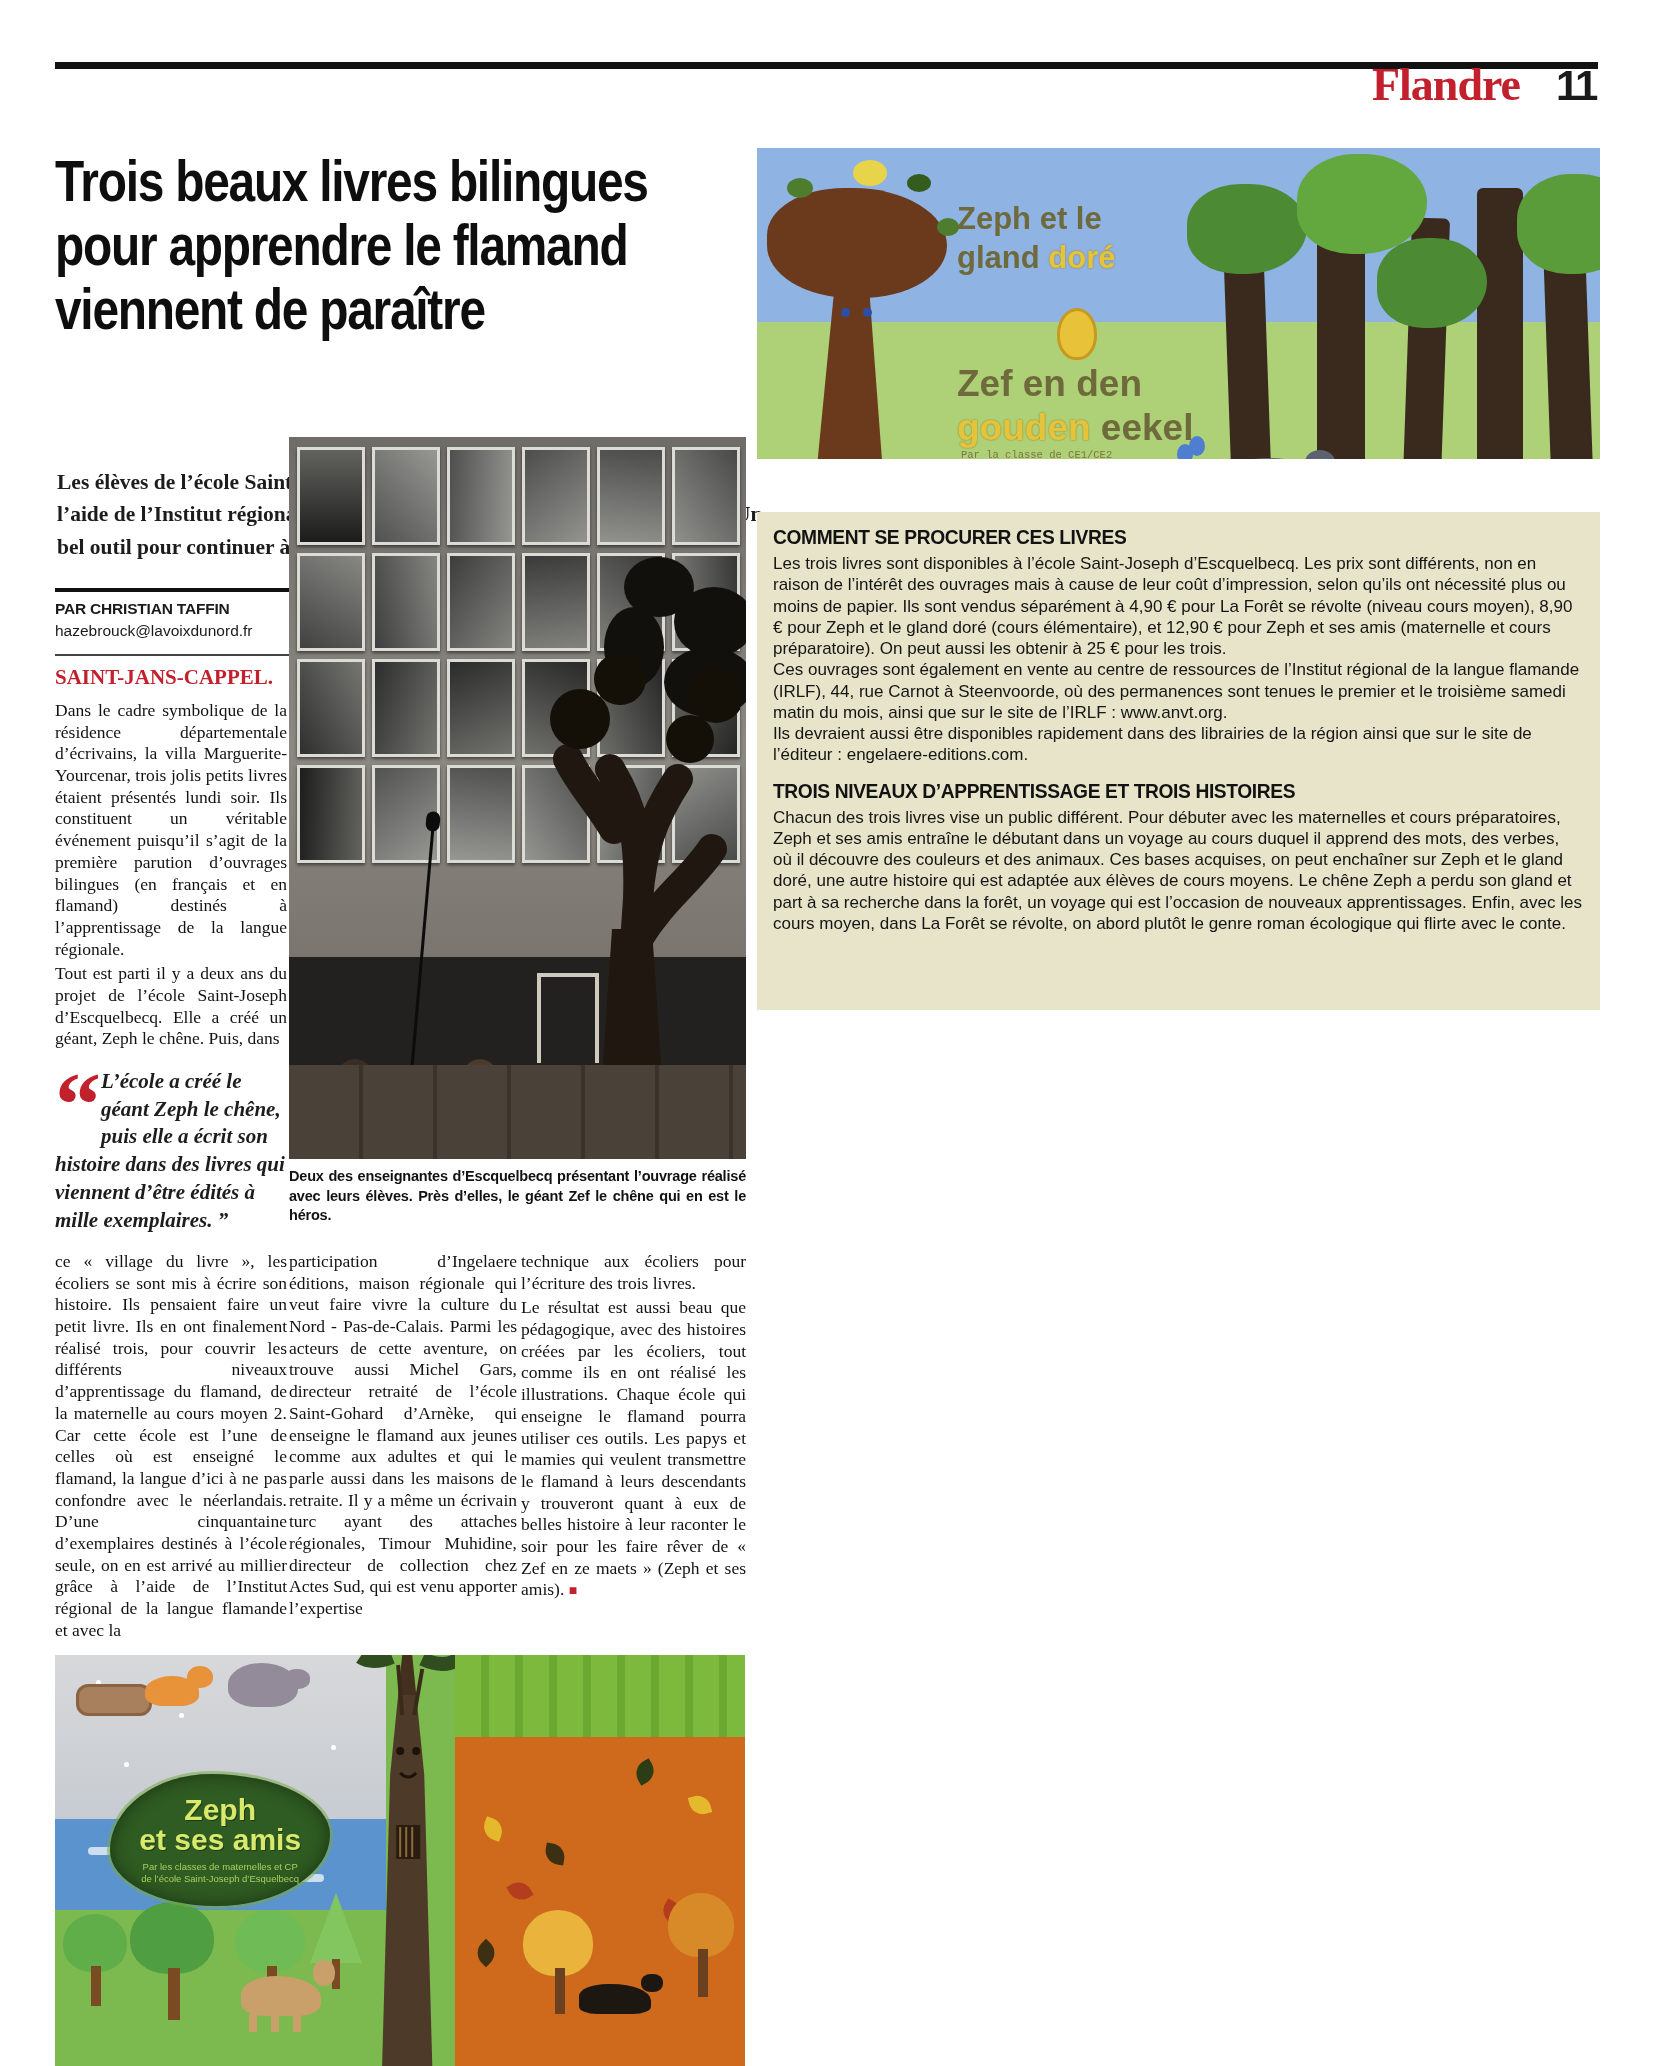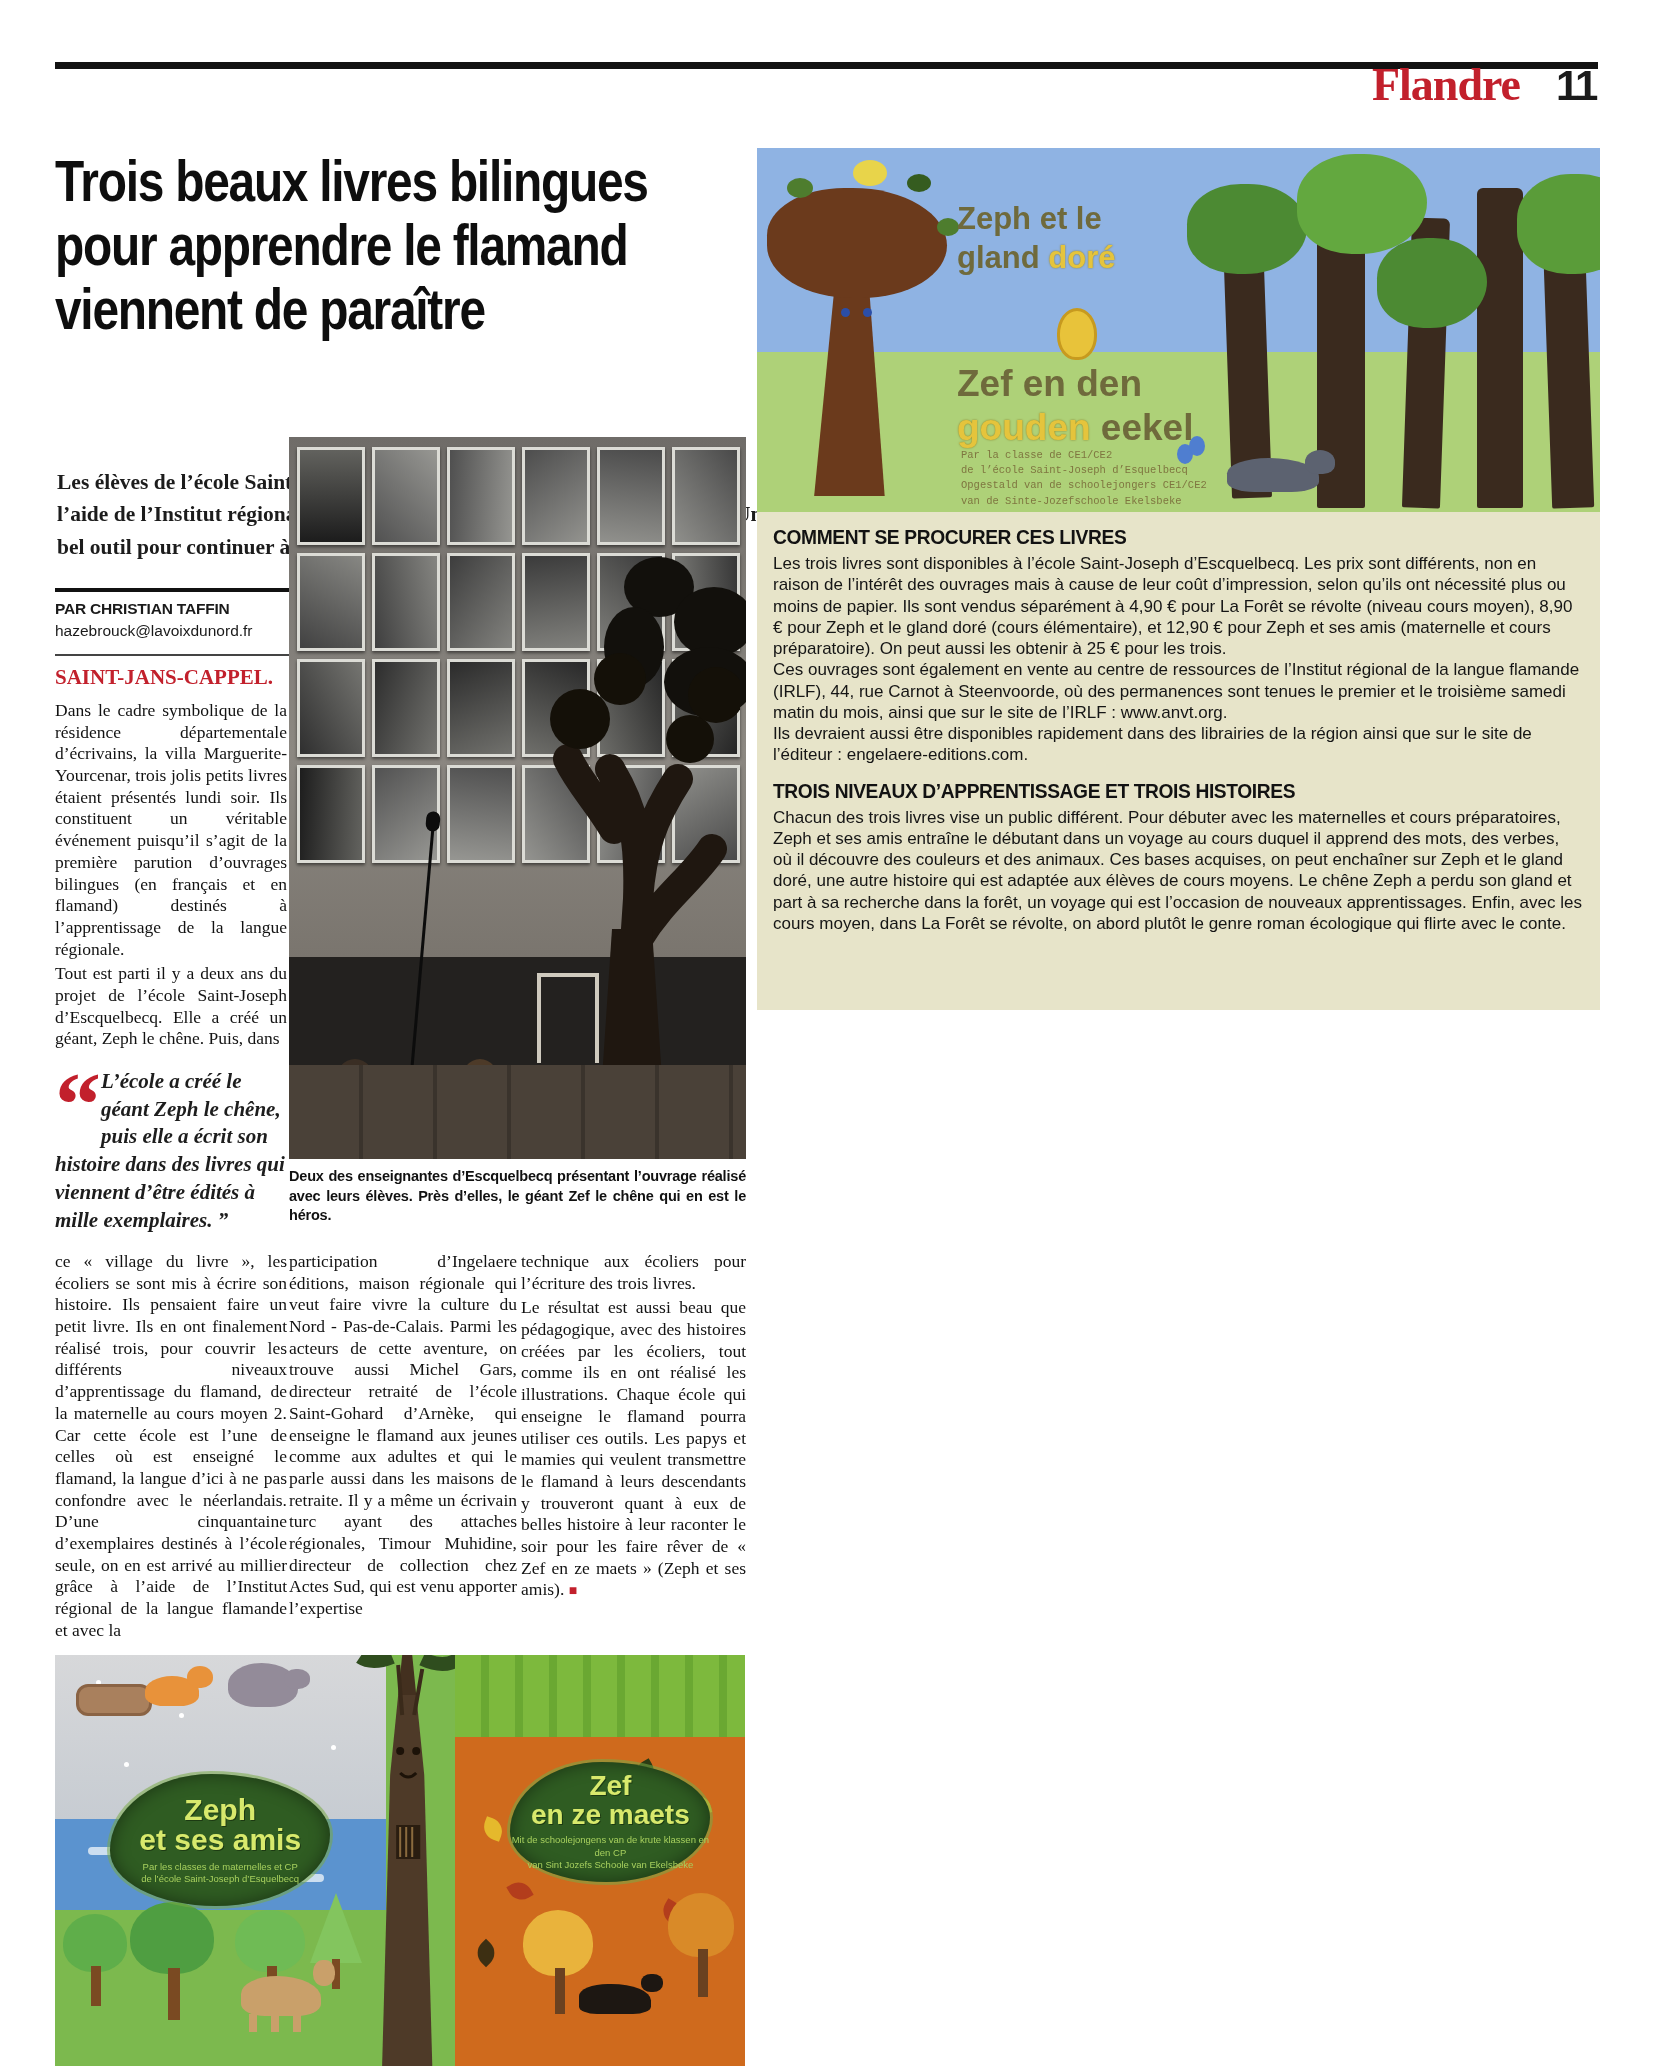--- a/index.html
+++ b/index.html
@@ -63,21 +63,21 @@
   #book:before{content:"";position:absolute;left:50%;top:0;bottom:0;width:1px;background:#aaa;}
   #mic{position:absolute;left:132px;bottom:92px;width:3px;height:240px;background:#0c0c0c;transform:rotate(5deg);}
   #mic:after{content:"";position:absolute;top:-16px;left:-6px;width:14px;height:20px;border-radius:7px;background:#0c0c0c;}
   #chair{position:absolute;left:248px;bottom:96px;width:54px;height:86px;border:4px solid #cfcabe;border-bottom:none;background:transparent;}
 
   
   #caption{left:289px;top:1167px;width:457px;font-size:14.5px;font-weight:bold;
       line-height:1.35;text-align:justify;letter-spacing:-0.2px;color:#111;}
 
   
-  #cover-top{left:757px;top:148px;width:843px;height:364px;overflow:hidden;
+  #cover-top{left:757px;top:148px;width:843px;height:311px;overflow:hidden;
       background:linear-gradient(180deg,#8fb3e3 0 56%,#aed178 56% 100%);}
   #ct-tree-trunk{position:absolute;left:52px;top:118px;width:86px;height:230px;background:#6b3a1c;
       clip-path:polygon(32% 0,68% 0,88% 100%,6% 100%);}
   .ct-branch{position:absolute;background:#6b3a1c;border-radius:40%;}
   .ct-leaf{position:absolute;border-radius:50%;}
   .ct-trunk2{position:absolute;background:#3a2a1e;border-radius:6px 6px 2px 2px;}
   .ct-canopy{position:absolute;border-radius:48% 52% 55% 45%;}
   #ct-eye1,#ct-eye2{position:absolute;width:9px;height:9px;border-radius:50%;background:#2b4ea8;}
   #ct-acorn{position:absolute;left:300px;top:160px;width:34px;height:46px;border-radius:50% 50% 46% 46%;
       background:#e8c33a;border:3px solid #c79a1f;}
@@ -368,23 +368,15 @@
     <div id="cb-dog"></div>
 
     <div class="cb-label" id="label-left">
       <div class="t">Zeph</div>
       <div class="t">et ses amis</div>
       <div class="s">
         <div>Par les classes de maternelles et CP</div>
         <div>de l’école Saint-Joseph d’Esquelbecq</div>
       </div>
     </div>
-    <div class="cb-label" id="label-right">
-      <div class="t">Zef</div>
-      <div class="t">en ze maets</div>
-      <div class="s">
-        <div>Mit de schoolejongens van de krute klassen en den CP</div>
-        <div>van Sint Jozefs Schoole van Ekelsbeke</div>
-      </div>
-    </div>
   </div>
 
 </div>
 
 </body></html>

